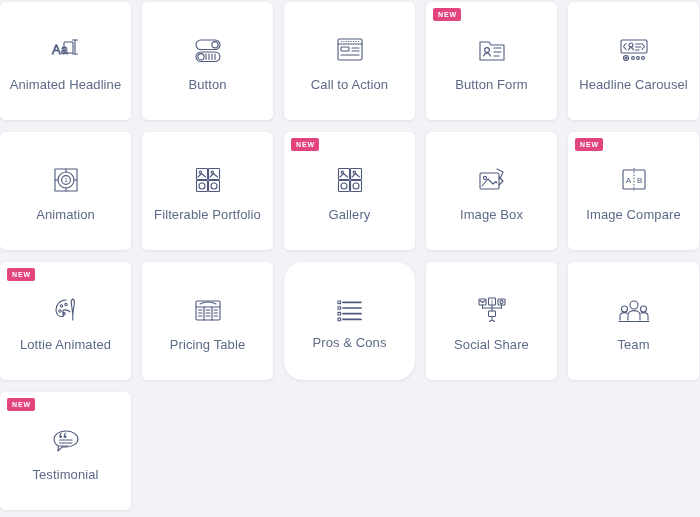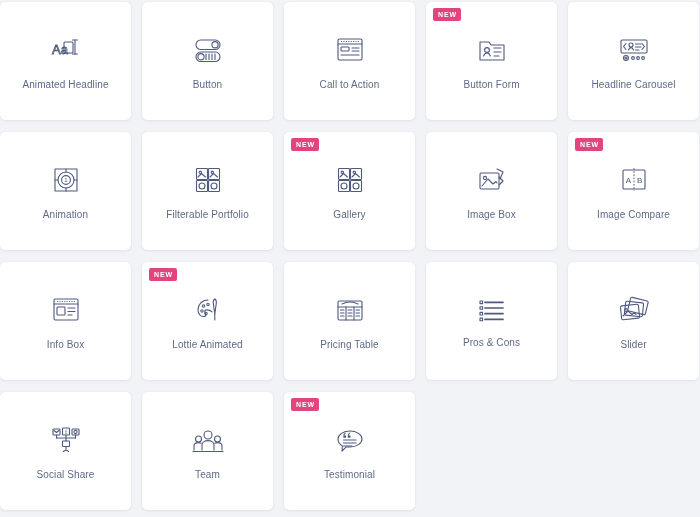--- a/index.html
+++ b/index.html
@@ -44,21 +44,21 @@
     justify-content: center;
     color: #4e597d;
   }
   .widget-icon svg {
     width: 34px;
     height: 34px;
     display: block;
   }
   .widget-label {
     margin-top: 9px;
-    font-size: 10px;
+    font-size: 13px;
     line-height: 13px;
     color: #5d6a87;
     text-align: left;
     letter-spacing: 0.1px;
     max-width: 124px;
   }
   .new-badge {
     position: absolute;
     top: 6px;
     left: 7px;
@@ -67,20 +67,21 @@
     font-size: 7px;
     font-weight: bold;
     letter-spacing: 0.9px;
     line-height: 1;
     padding: 3px 4px 3px 5px;
     border-radius: 2px;
     text-transform: uppercase;
   }
   
   .widget-card.compact {
+    border-radius: 18px;
   }
   .widget-card.compact .widget-label {
     margin-top: 7px;
   }
 </style>
 </head>
 <body>
 
 <div id="widget-grid">
     <div class="widget-card">
@@ -224,34 +225,20 @@
       <span class="new-badge">NEW</span>
       <span class="widget-icon">
         <svg viewBox="0 0 34 34">
           <rect x="6" y="7" width="22" height="19" rx="1" fill="none" stroke="currentColor" stroke-width="1.1" stroke-linecap="round" stroke-linejoin="round"></rect>
           <line x1="17" y1="5" x2="17" y2="28" stroke="currentColor" stroke-width="1" stroke-dasharray="1.6 1.6"></line>
           <text x="11.4" y="20" text-anchor="middle" font-family="Liberation Sans, sans-serif" font-size="8" fill="currentColor">A</text>
           <text x="22.6" y="20" text-anchor="middle" font-family="Liberation Sans, sans-serif" font-size="8" fill="currentColor">B</text>
         </svg>
       </span>
       <span class="widget-label">Image Compare</span>
-    </div>
-    <div class="widget-card">
-      <span class="widget-icon">
-        <svg viewBox="0 0 34 34">
-          <rect x="5" y="6" width="24" height="21" rx="1.2" fill="none" stroke="currentColor" stroke-width="1.1" stroke-linecap="round" stroke-linejoin="round"></rect>
-          <line x1="5" y1="11" x2="29" y2="11" fill="none" stroke="currentColor" stroke-width="1.1" stroke-linecap="round" stroke-linejoin="round"></line>
-          <line x1="8" y1="8.6" x2="26" y2="8.6" stroke="currentColor" stroke-width="0.9" stroke-dasharray="1.2 1.2"></line>
-          <rect x="8" y="14" width="8" height="8" rx="0.8" fill="none" stroke="currentColor" stroke-width="1.1" stroke-linecap="round" stroke-linejoin="round"></rect>
-          <line x1="19" y1="15" x2="26" y2="15" fill="none" stroke="currentColor" stroke-width="1.1" stroke-linecap="round" stroke-linejoin="round"></line>
-          <line x1="19" y1="18.5" x2="26" y2="18.5" fill="none" stroke="currentColor" stroke-width="1.1" stroke-linecap="round" stroke-linejoin="round"></line>
-          <line x1="19" y1="22" x2="23" y2="22" fill="none" stroke="currentColor" stroke-width="1.1" stroke-linecap="round" stroke-linejoin="round"></line>
-        </svg>
-      </span>
-      <span class="widget-label">Info Box</span>
     </div>
     <div class="widget-card">
       <span class="new-badge">NEW</span>
       <span class="widget-icon">
         <svg viewBox="0 0 34 34">
           <path d="M17 7 c-6 0-10 4.5-10 10 c0 4 2.6 6.5 5.5 6.5 c1.8 0 2.5-1 2.5-2 c0-1.4-1.2-1.6-1.2-2.8 c0-1 0.9-1.8 2.1-1.8 c3 0 5.1 2 5.1 2" fill="none" stroke="currentColor" stroke-width="1.1" stroke-linecap="round" stroke-linejoin="round"></path>
           <circle cx="12.5" cy="13" r="1.2" fill="none" stroke="currentColor" stroke-width="1.1" stroke-linecap="round" stroke-linejoin="round"></circle>
           <circle cx="17" cy="11.5" r="1.2" fill="none" stroke="currentColor" stroke-width="1.1" stroke-linecap="round" stroke-linejoin="round"></circle>
           <circle cx="11" cy="18" r="1.2" fill="none" stroke="currentColor" stroke-width="1.1" stroke-linecap="round" stroke-linejoin="round"></circle>
           <circle cx="15" cy="20.5" r="1.2" fill="none" stroke="currentColor" stroke-width="1.1" stroke-linecap="round" stroke-linejoin="round"></circle>
@@ -293,32 +280,20 @@
           <line x1="10" y1="20.7" x2="28" y2="20.7" stroke="currentColor" stroke-width="1.7" stroke-linecap="round"></line>
           <rect x="5" y="25.1" width="2.6" height="2.6" fill="none" stroke="currentColor" stroke-width="1.1" stroke-linecap="round" stroke-linejoin="round"></rect>
           <line x1="10" y1="26.4" x2="28" y2="26.4" stroke="currentColor" stroke-width="1.7" stroke-linecap="round"></line>
         </svg>
       </span>
       <span class="widget-label">Pros &amp; Cons</span>
     </div>
     <div class="widget-card">
       <span class="widget-icon">
         <svg viewBox="0 0 34 34">
-          <rect x="12" y="6" width="18" height="14" rx="1.4" transform="rotate(14 21 13)" fill="none" stroke="currentColor" stroke-width="1.1" stroke-linecap="round" stroke-linejoin="round"></rect>
-          <rect x="8" y="9" width="18" height="14" rx="1.4" transform="rotate(6 17 16)" fill="none" stroke="currentColor" stroke-width="1.1" stroke-linecap="round" stroke-linejoin="round"></rect>
-          <rect x="4" y="12" width="18" height="14" rx="1.4" transform="rotate(-6 13 19)" fill="none" stroke="currentColor" stroke-width="1.1" stroke-linecap="round" stroke-linejoin="round"></rect>
-          <circle cx="9" cy="17" r="1.4" fill="none" stroke="currentColor" stroke-width="1.1" stroke-linecap="round" stroke-linejoin="round"></circle>
-          <polyline points="6,23 11,18 15,21.5 17,19.8 19,21.5" fill="none" stroke="currentColor" stroke-width="1.1" stroke-linecap="round" stroke-linejoin="round"></polyline>
-        </svg>
-      </span>
-      <span class="widget-label">Slider</span>
-    </div>
-    <div class="widget-card">
-      <span class="widget-icon">
-        <svg viewBox="0 0 34 34">
           <rect x="4" y="6" width="7" height="6" rx="0.8" fill="none" stroke="currentColor" stroke-width="1.1" stroke-linecap="round" stroke-linejoin="round"></rect>
           <polyline points="5,7.5 7.5,9.5 10,7.5" fill="none" stroke="currentColor" stroke-width="1.1" stroke-linecap="round" stroke-linejoin="round"></polyline>
           <rect x="13.5" y="5" width="7" height="7" rx="0.8" fill="none" stroke="currentColor" stroke-width="1.1" stroke-linecap="round" stroke-linejoin="round"></rect>
           <text x="17" y="10.8" text-anchor="middle" font-family="Liberation Serif, serif" font-size="6.5" fill="currentColor">f</text>
           <rect x="23" y="6" width="7" height="6" rx="0.8" fill="none" stroke="currentColor" stroke-width="1.1" stroke-linecap="round" stroke-linejoin="round"></rect>
           <circle cx="26.5" cy="9" r="1.6" fill="none" stroke="currentColor" stroke-width="1.1" stroke-linecap="round" stroke-linejoin="round"></circle>
           <line x1="7.5" y1="12" x2="7.5" y2="15" fill="none" stroke="currentColor" stroke-width="1.1" stroke-linecap="round" stroke-linejoin="round"></line>
           <line x1="26.5" y1="12" x2="26.5" y2="15" fill="none" stroke="currentColor" stroke-width="1.1" stroke-linecap="round" stroke-linejoin="round"></line>
           <line x1="7.5" y1="15" x2="26.5" y2="15" fill="none" stroke="currentColor" stroke-width="1.1" stroke-linecap="round" stroke-linejoin="round"></line>
           <line x1="17" y1="12" x2="17" y2="18" fill="none" stroke="currentColor" stroke-width="1.1" stroke-linecap="round" stroke-linejoin="round"></line>

